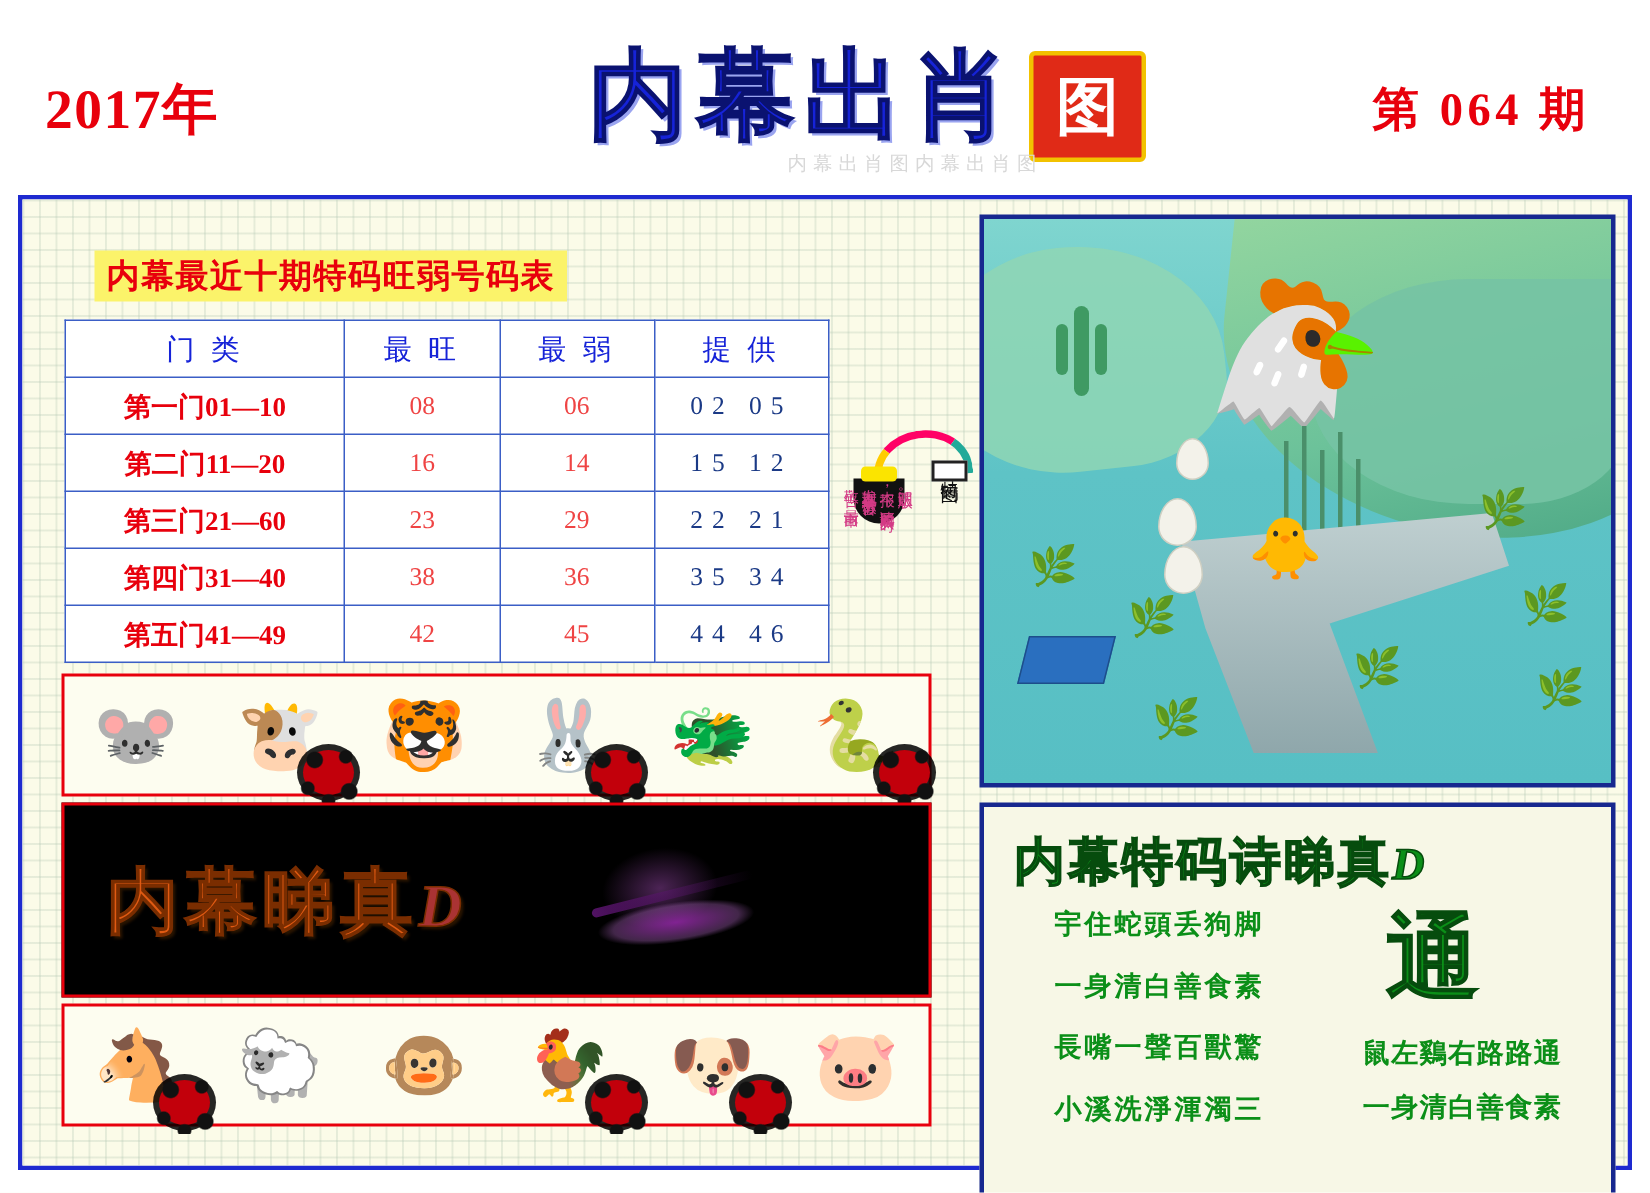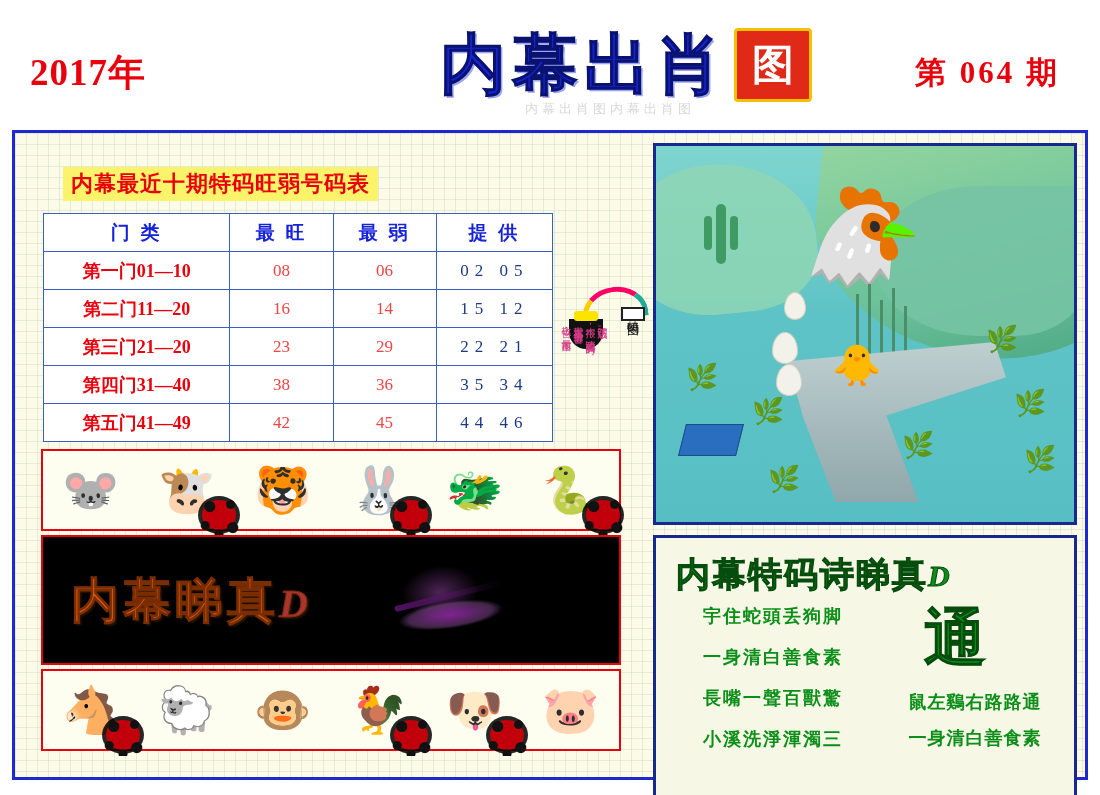--- a/index.html
+++ b/index.html
@@ -44,22 +44,21 @@
     font-size: 31px;
     font-weight: bold;
     color: #e8000c;
     letter-spacing: 3px;
   }
   .title-banner {
     position: absolute;
     left: 392px; top: 22px;
     width: 460px; height: 86px;
     display: flex;
-    align-items: center;
-    margin-left: 48px;
+    align-items: flex-end;
   }
   .title-text {
     font-family: "Liberation Serif", serif;
     font-size: 66px;
     font-weight: bold;
     color: #1623d8;
     letter-spacing: 6px;
     -webkit-text-stroke: 1px #0a1270;
     text-shadow: 2px 2px 0 #9aa4f0;
     line-height: 86px;
@@ -137,21 +136,21 @@
   }
   table.num-table td, table.num-table th {
     border: 1px solid #3b5ec6;
     height: 35px;
     text-align: center;
     font-size: 17px;
     font-family: "Liberation Serif", serif;
   }
   table.num-table th {
     color: #1623d8;
-    font-weight: bold;
+    font-weight: normal;
     font-size: 19px;
     letter-spacing: 3px;
   }
   table.num-table td.rowhead {
     color: #e8000c;
     font-weight: bold;
     font-size: 18px;
     width: 178px;
   }
   table.num-table td.val {
@@ -536,21 +535,21 @@
           <td class="val">06</td>
           <td class="val2">02  05</td>
         </tr>
         <tr>
           <td class="rowhead">第二门11—20</td>
           <td class="val">16</td>
           <td class="val">14</td>
           <td class="val2">15  12</td>
         </tr>
         <tr>
-          <td class="rowhead">第三门21—20</td>
+          <td class="rowhead">第三门21—60</td>
           <td class="val">23</td>
           <td class="val">29</td>
           <td class="val2">22  21</td>
         </tr>
         <tr>
           <td class="rowhead">第四门31—40</td>
           <td class="val">38</td>
           <td class="val">36</td>
           <td class="val2">35  34</td>
         </tr>

